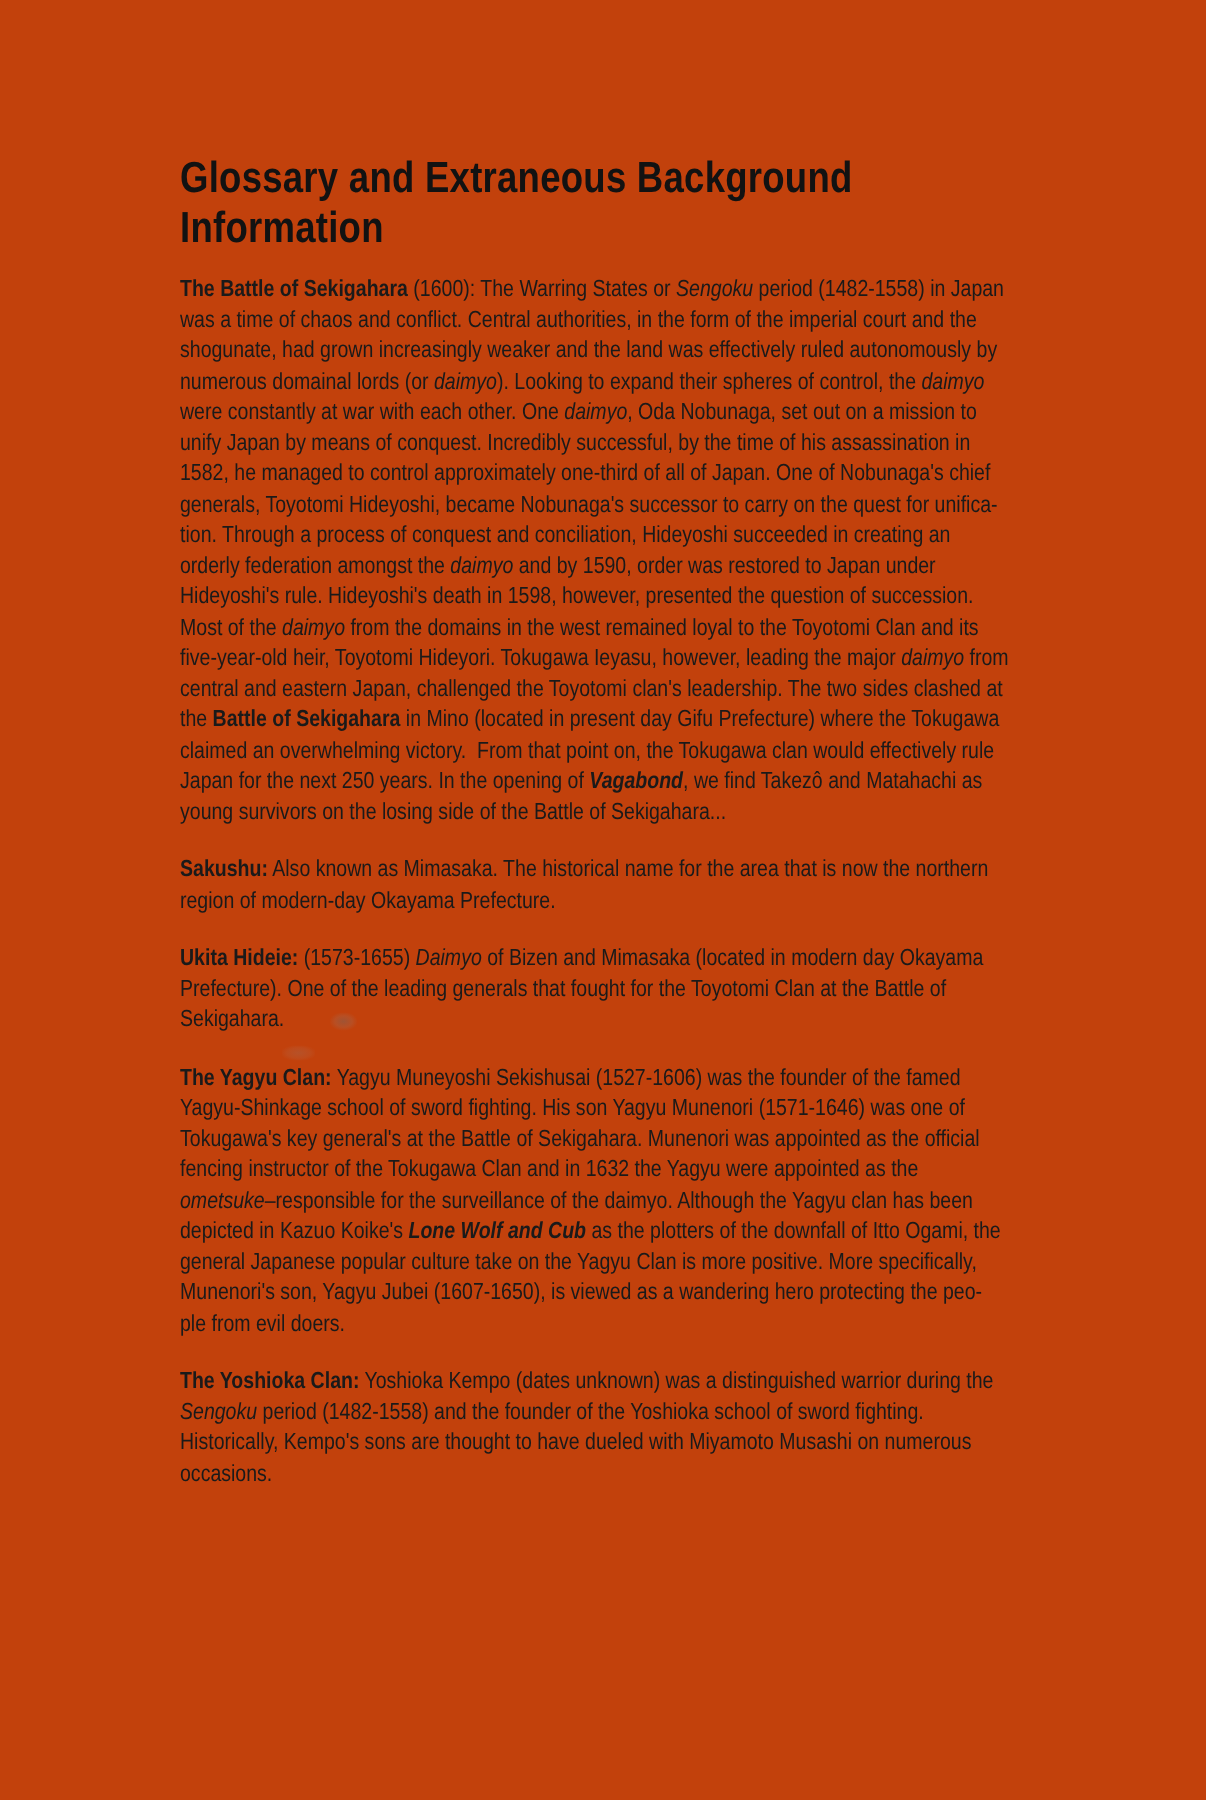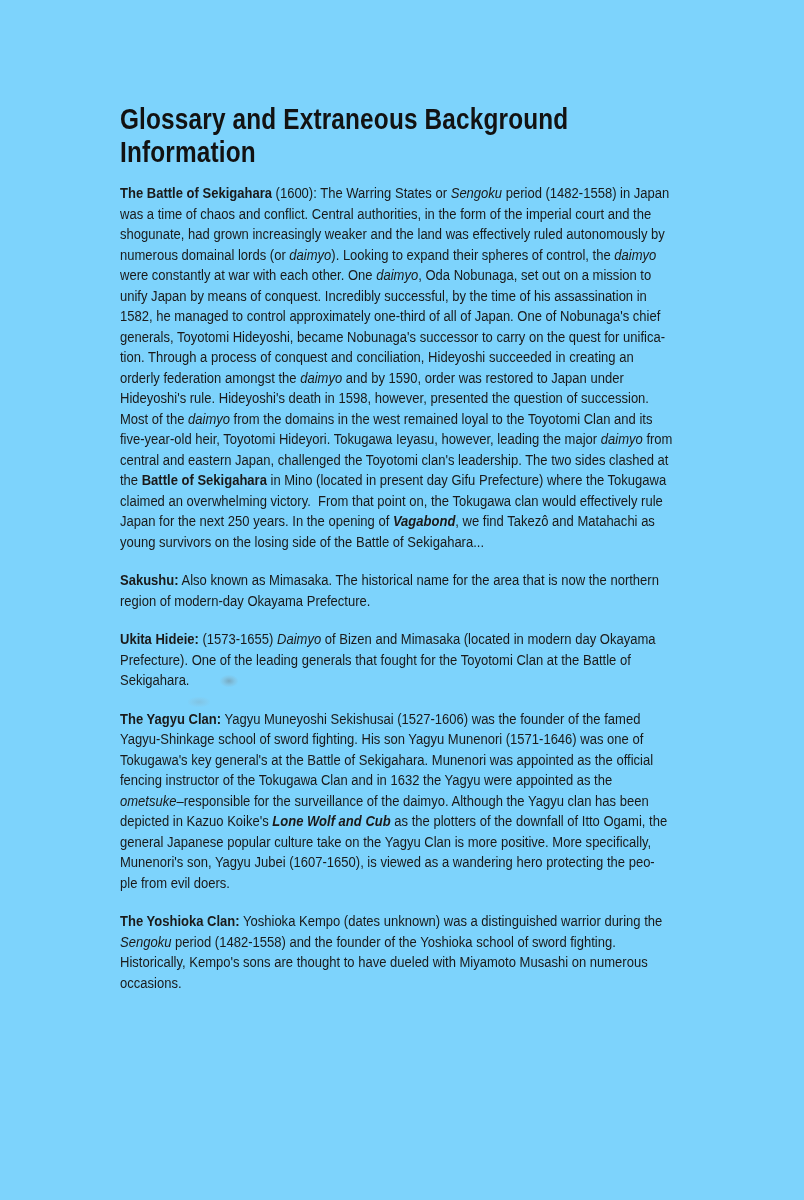--- a/index.html
+++ b/index.html
@@ -5,21 +5,21 @@
   html, body { margin: 0; padding: 0; }
   body {
     width: 804px; height: 1200px;
     background: #ffffff;
     font-family: "Liberation Sans", sans-serif;
     overflow: hidden;
   }
   .page {
     position: relative;
     width: 804px; height: 1200px;
-    background: #7dd3fc;
+    background: #c2410c;
     overflow: hidden;
   }
   .content {
     position: absolute;
     left: 120px; top: 103px;
     width: 700px;
     transform: scaleX(0.84);
     transform-origin: 0 0;
     color: #161616;
   }

